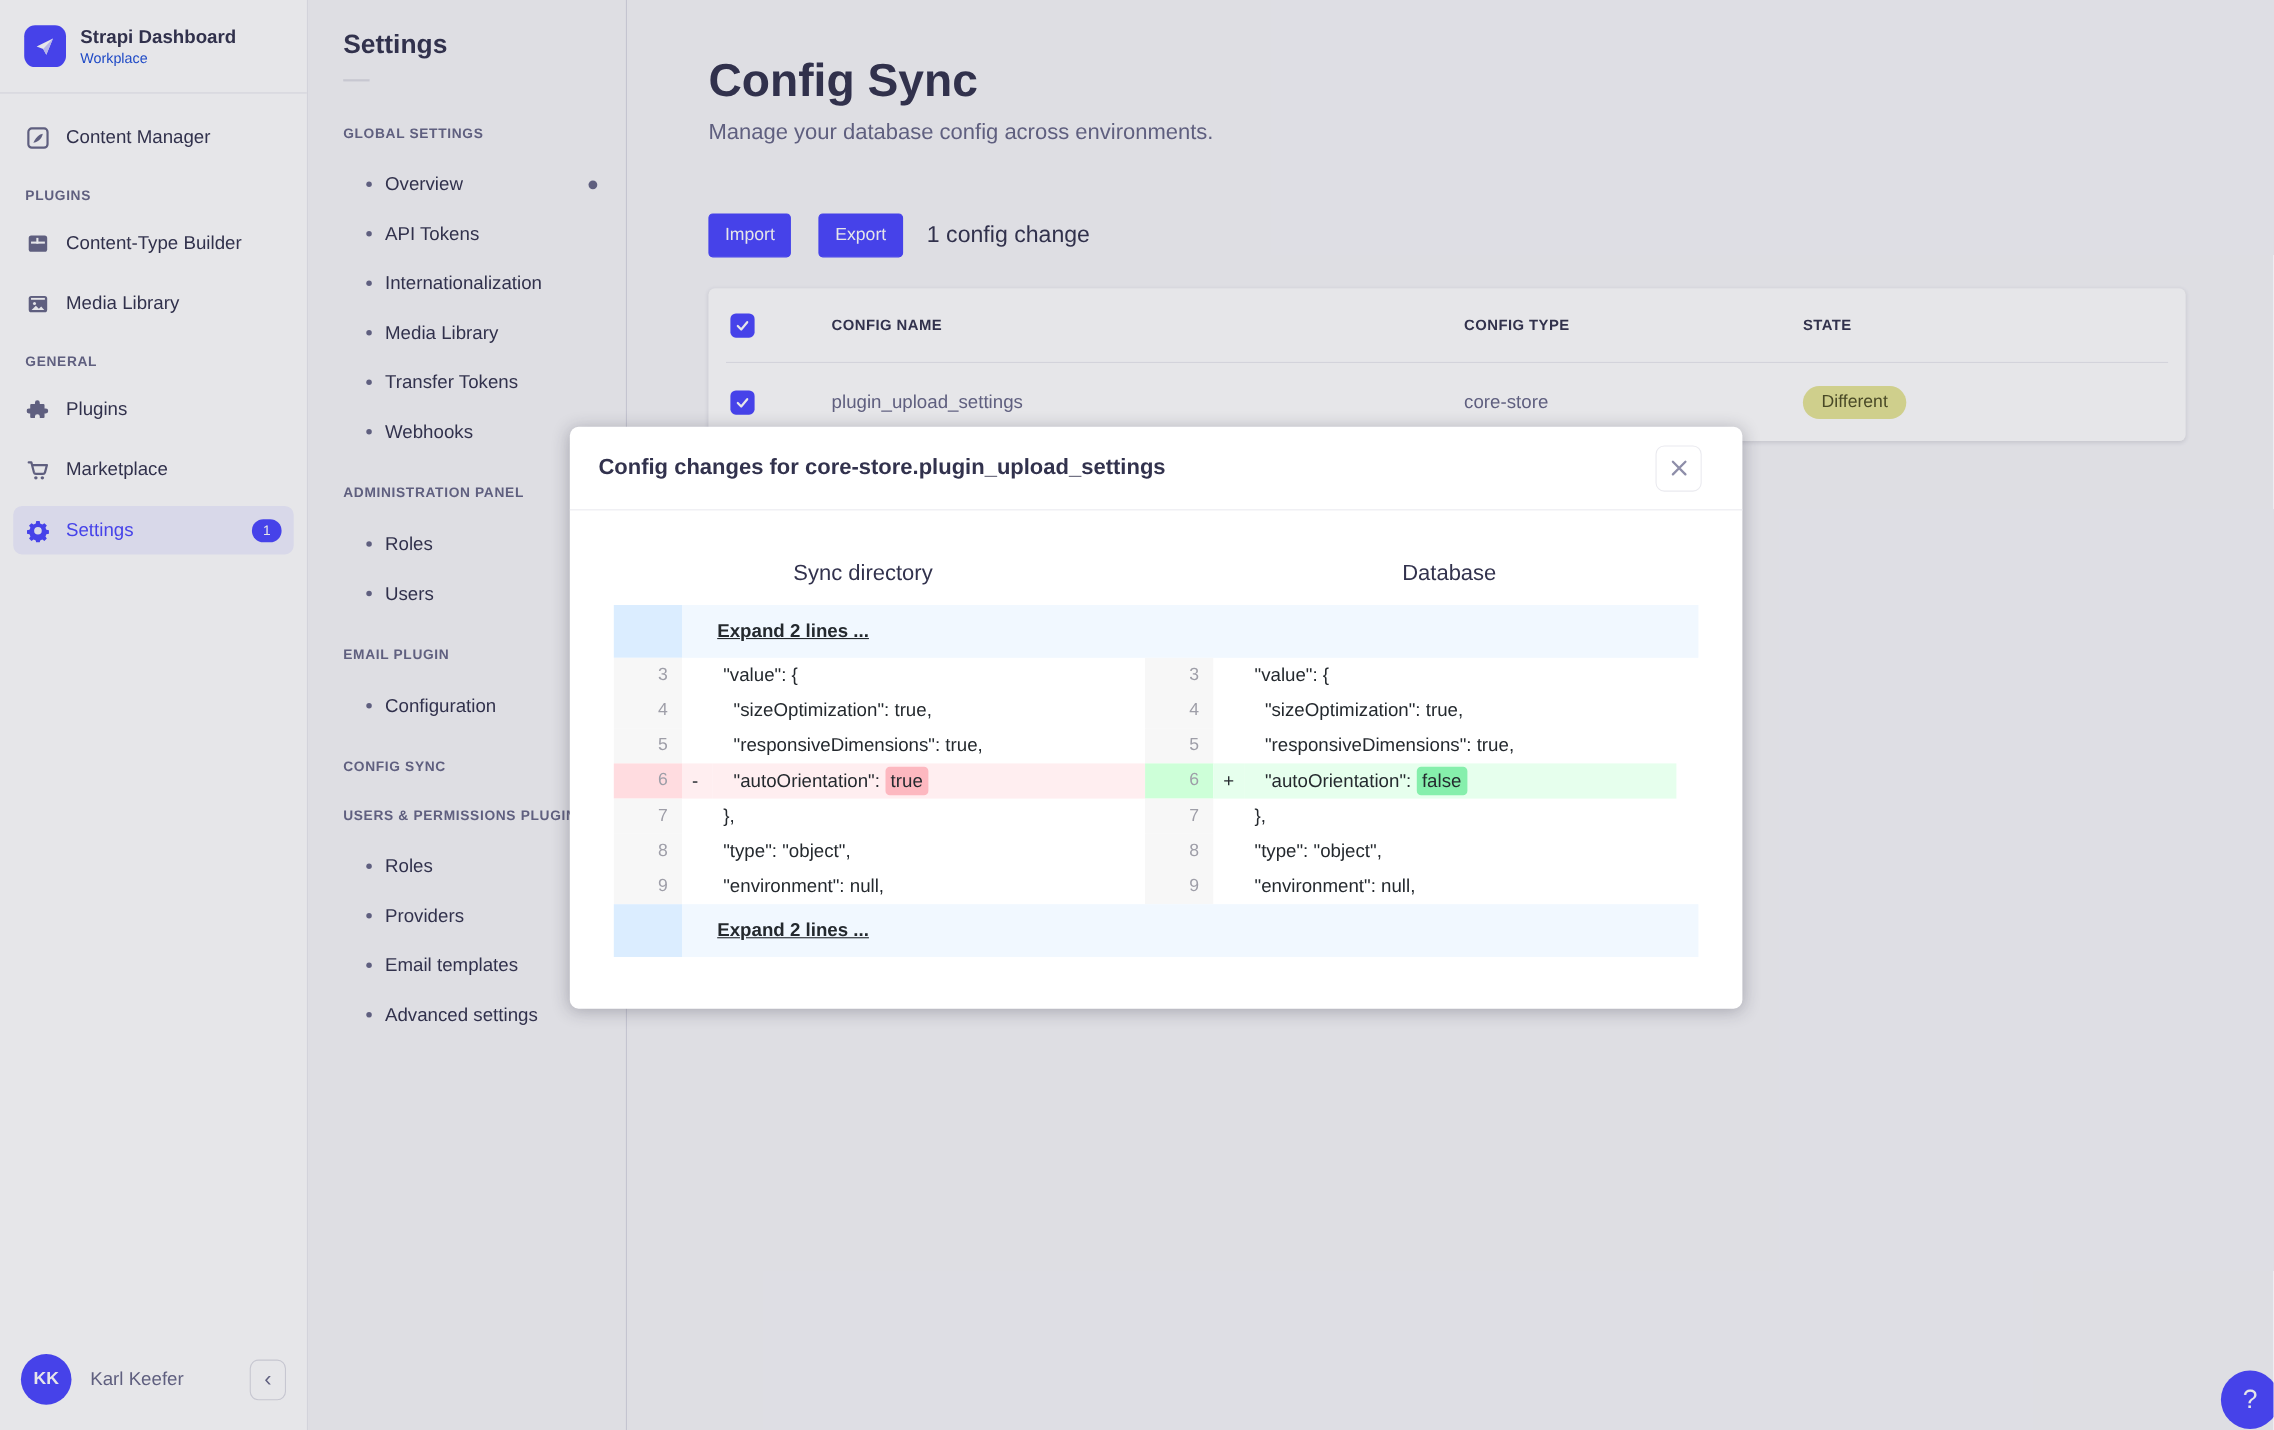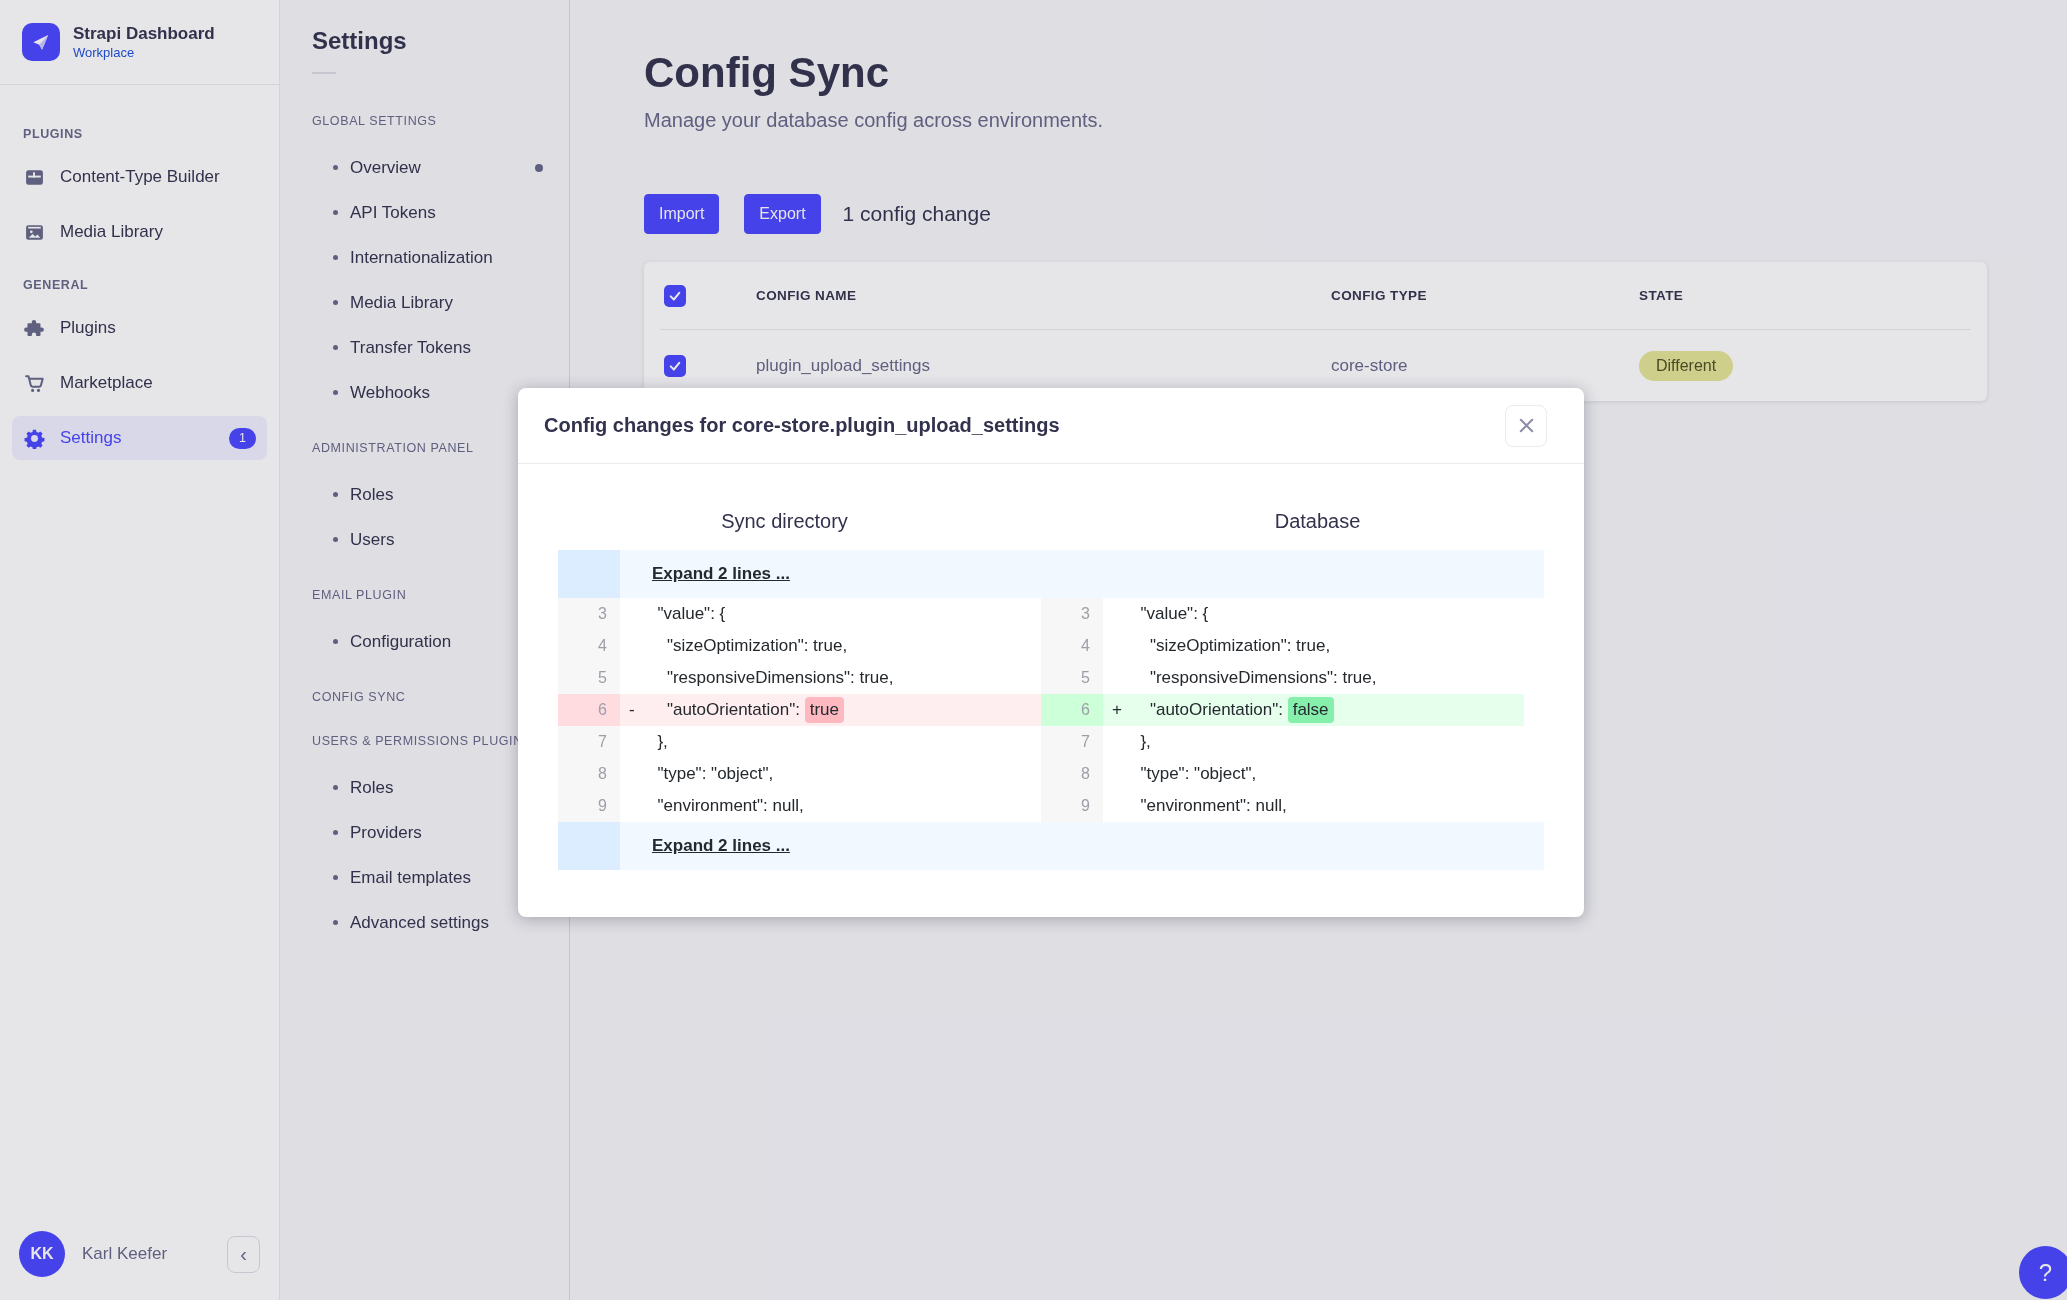--- a/index.html
+++ b/index.html
@@ -19,21 +19,21 @@
   .nav-badge{margin-left:auto;background:#4945ff;color:#fff;font-size:12.5px;min-width:27px;height:21px;border-radius:11px;display:flex;align-items:center;justify-content:center;}
   .nav-user{position:absolute;left:0;right:0;bottom:0;height:92px;display:flex;align-items:center;gap:17px;padding:0 19px;box-sizing:border-box;}
   .avatar{width:46px;height:46px;border-radius:50%;background:#4945ff;color:#fff;font-size:16px;font-weight:700;display:flex;align-items:center;justify-content:center;flex:none;}
   .user-name{flex:1;color:#666687;font-size:17px;}
   .collapse-btn{width:31px;height:35px;border:1px solid #dcdce4;border-radius:8px;background:transparent;color:#666687;font-size:20px;display:flex;align-items:center;justify-content:center;cursor:pointer;}
 
   
   .subnav{position:absolute;left:281px;top:0;width:289px;height:100%;background:#f6f6f9;border-right:1px solid #d9d9e3;box-sizing:border-box;}
   .subnav-title{margin:26px 0 0 31px;font-size:24px;font-weight:600;color:#32324d;line-height:30px;}
   .subnav-divider{width:24px;height:2px;background:#dcdce4;margin:16px 0 0 31px;}
-  .sn-label{font-size:12.5px;font-weight:400;letter-spacing:.6px;color:#666687;margin:22px 0 13px 31px;line-height:22px;}
+  .sn-label{font-size:12.5px;font-weight:700;letter-spacing:.6px;color:#666687;margin:22px 0 13px 31px;line-height:22px;}
   .sn-label.first{margin-top:36px;}
   .sn-item{position:relative;display:flex;align-items:center;height:45px;padding-left:52px;gap:12px;font-size:17px;color:#32324d;cursor:pointer;}
   .sn-item .bullet{width:5px;height:5px;border-radius:50%;background:#666687;flex:none;}
   .sn-item.selected{background:#f0f0ff;color:#4945ff;}
   .sn-item.selected .bullet{background:#4945ff;}
   .notif-dot{position:absolute;right:26px;top:50%;margin-top:-4px;width:8px;height:8px;border-radius:50%;background:#666687;}
 
   
   .main{position:absolute;left:571px;top:0;right:0;bottom:0;background:#f6f6f9;}
   .main-inner{padding:50px 0 0 73px;}
@@ -93,20 +93,29 @@
             <path d="M8.4 12.4 16.5 3.6 11 17l-2.6-4.6z" fill="#c9c6ff"></path>
           </svg>
       </div>
       <div>
         <div class="brand-title">Strapi Dashboard</div>
         <div class="brand-sub">Workplace</div>
       </div>
     </div>
 
     <div class="nav-menu">
+      <div class="nav-item">
+        <span class="nicon">
+          <svg width="21" height="21" viewBox="0 0 20 20">
+              <rect x="1.7" y="1.7" width="16.6" height="16.6" rx="3" fill="none" stroke="#666687" stroke-width="1.9"></rect>
+              <path d="M6 14c2.6-6 6.6-7.6 8.2-7.8-.6 2.8-2.4 6.8-8.2 7.8z" fill="#666687"></path>
+            </svg>
+        </span>
+        <span>Content Manager</span>
+      </div>
 
       <div class="nav-section">PLUGINS</div>
 
       <div class="nav-item">
         <span class="nicon">
           <svg width="21" height="21" viewBox="0 0 20 20">
               <rect x="2" y="3" width="16" height="14" rx="2.2" fill="#666687"></rect>
               <rect x="4" y="8.2" width="12" height="1.8" fill="#fff"></rect>
               <rect x="8.6" y="5" width="1.8" height="5" fill="#fff"></rect>
             </svg>

